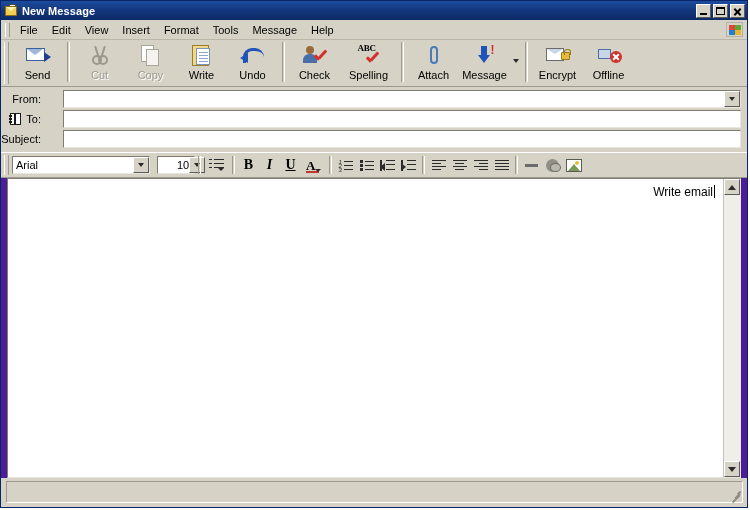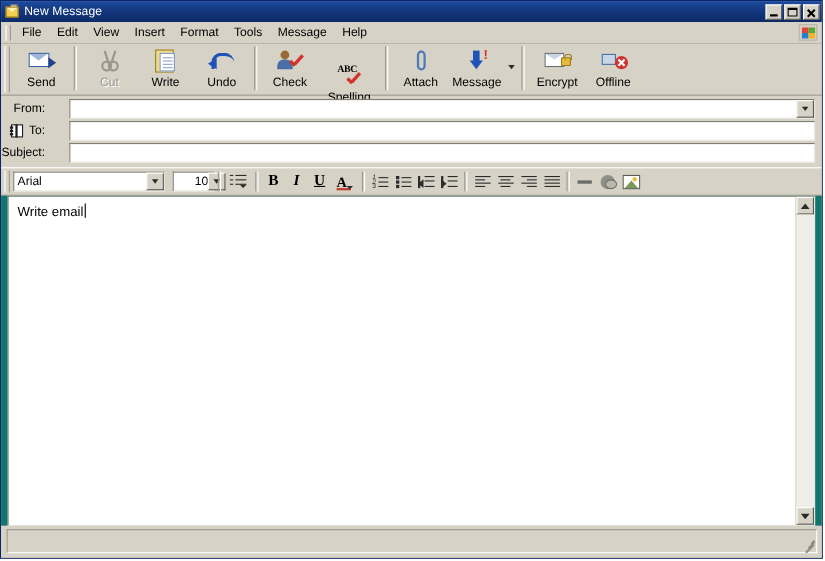--- a/index.html
+++ b/index.html
@@ -59,21 +59,21 @@
   .title-icon .pg {
     position: absolute; left: 5px; top: 0px;
     width: 7px; height: 8px;
     background: #ffffff;
     border: 1px solid #4a4a4a;
     box-sizing: border-box;
   }
   .title-text {
     color: #fff;
     font-size: 11px;
-    font-weight: normal;
+    font-weight: bold;
     letter-spacing: .1px;
     white-space: nowrap;
     flex: 1;
   }
   .titlebtns { display: flex; gap: 2px; flex: none; }
   .tbtn {
     width: 15px; height: 14px;
     background: #d6d3c6;
     border: 1px solid;
     border-color: #fff #5a5a56 #5a5a56 #fff;
@@ -155,21 +155,21 @@
     width: 51px;
     height: 44px;
     display: flex;
     flex-direction: column;
     align-items: center;
     justify-content: flex-start;
     padding-top: 3px;
     box-sizing: border-box;
     flex: none;
   }
-  .tb-btn.wide { width: 57px; margin-top: 14px; }
+  .tb-btn.wide { width: 57px; }
   .tb-ico { width: 26px; height: 25px; position: relative; }
   .tb-lbl { font-size: 11px; line-height: 12px; margin-top: 1px; white-space: nowrap; }
   .tb-lbl.dim { color: #9d9a92; text-shadow: 1px 1px 0 #fff; }
   .tb-arrow {
     width: 11px; height: 42px;
     display: flex; align-items: center; justify-content: center;
     flex: none;
   }
   .dncaret {
     width: 0; height: 0;
@@ -399,24 +399,25 @@
   .fcolor .bar { position: absolute; left: 0; bottom: 0; width: 13px; height: 2px; background: #c0392b; }
   .parastyle { width: 15px; height: 13px; position: relative; }
   .parastyle .ln { position: absolute; left: 5px; width: 10px; height: 1.5px; background: #2b2b2b; }
   .parastyle .mk { position: absolute; left: 0; width: 3px; height: 1.5px; background: #2b2b2b; }
   .minicaret { width:0;height:0;border-left:3px solid transparent;border-right:3px solid transparent;
       border-top:3.5px solid #2b2b2b; position: absolute; right: 0px; bottom: 1px; }
 
   
   .bodywrap {
     flex: 1;
-    background: #0f766e;
+    background: #4c1d95;
     padding: 0 6px;
     display: flex;
     min-height: 0;
+    text-align: right;
   }
   .editor-outer {
     flex: 1;
     border: 1px solid;
     border-color: #7f7d72 #e7e5dd #e7e5dd #7f7d72;
     background: #fff;
     display: flex;
     min-height: 0;
     box-sizing: border-box;
   }
@@ -542,20 +543,27 @@
         <span class="scissors">
             <i class="bl a"></i>
             <i class="bl b"></i>
             <i class="rg a"></i>
             <i class="rg b"></i>
           </span>
       </div>
       <div class="tb-lbl dim">Cut</div>
     </div>
 
+    <div class="tb-btn">
+      <div class="tb-ico">
+        <span class="page p1"></span>
+          <span class="page p2"></span>
+      </div>
+      <div class="tb-lbl dim">Copy</div>
+    </div>
 
     <div class="tb-btn">
       <div class="tb-ico">
         <span class="clip-board"></span>
         <span class="clip-sheet">
             <i style="top:3px"></i>
             <i style="top:6px"></i>
             <i style="top:9px"></i>
             <i style="top:12px"></i>
           </span>

